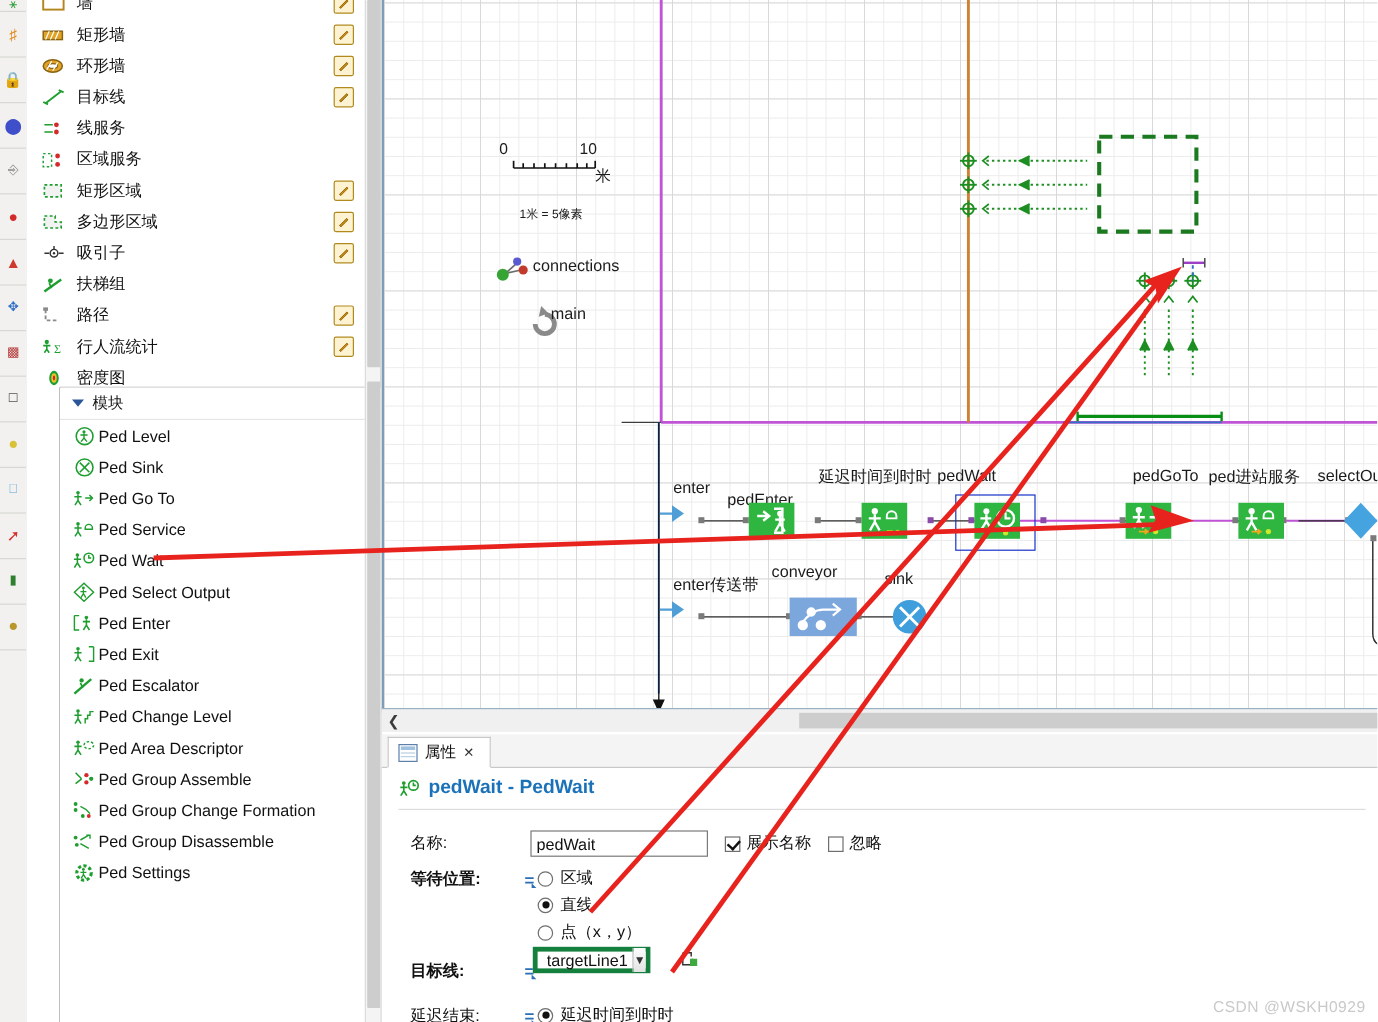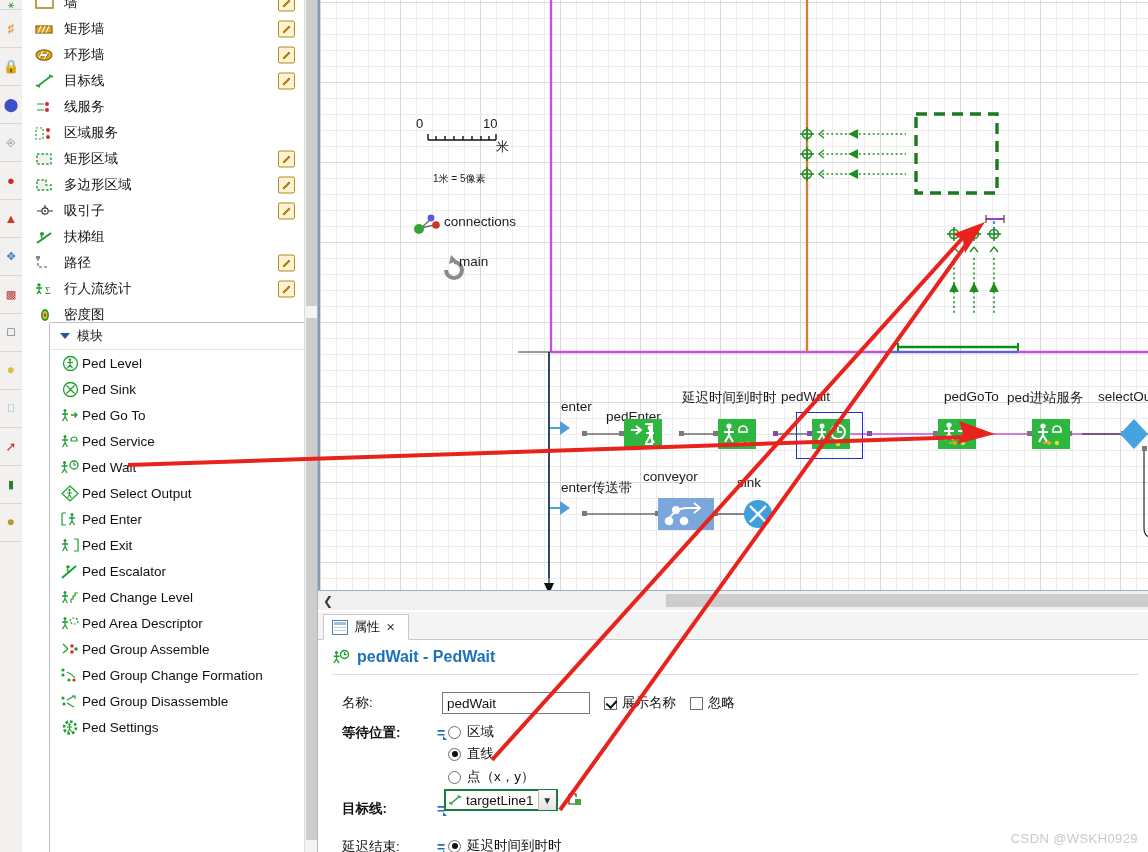--- a/index.html
+++ b/index.html
@@ -142,21 +142,21 @@
   .chk{display:inline-flex;align-items:center;gap:5px;font-size:13.5px;color:#111;}
   .box{width:13px;height:13px;border:1px solid #6e6e6e;background:#fff;display:inline-block;position:relative;box-sizing:border-box;}
   .box.on:after{content:"";position:absolute;left:3px;top:0px;width:5px;height:8px;border:solid #111;border-width:0 2px 2px 0;transform:rotate(42deg);}
   .rad{display:inline-flex;align-items:center;gap:6px;font-size:13.5px;color:#111;}
   .ring{width:13px;height:13px;border:1px solid #6e6e6e;border-radius:50%;background:#fff;display:inline-block;position:relative;box-sizing:border-box;}
   .ring.on:after{content:"";position:absolute;left:2.5px;top:2.5px;width:6px;height:6px;border-radius:50%;background:#111;}
   .eqico{color:#2a6fb5;font-size:14px;font-weight:bold;letter-spacing:-1px;position:relative;}
   .eqico:after{content:"";position:absolute;right:-3px;bottom:1px;width:0;height:0;border-left:4px solid #2a6fb5;border-top:4px solid transparent;}
 
   .combo{
-    width:114px;height:22px;border:2px solid #15803d;background:#fff;box-sizing:border-box;
+    width:98px;height:22px;border:4px solid #15803d;background:#fff;box-sizing:border-box;
     display:flex;align-items:center;gap:4px;padding-left:3px;font-size:13.5px;color:#111;
   }
   .combo .cv{flex:1;}
   .combo .cbtn{width:20px;height:20px;background:linear-gradient(#fdfdfd,#e3e3e3);border-left:1px solid #bdbdbd;display:flex;align-items:center;justify-content:center;font-size:10px;color:#333;}
 
   
   .overlay{position:absolute;left:0;top:0;width:1148px;height:852px;pointer-events:none;}
 
   .watermark{
     position:absolute;right:10px;bottom:6px;font-size:13px;color:#c9c9c9;letter-spacing:0.4px;

